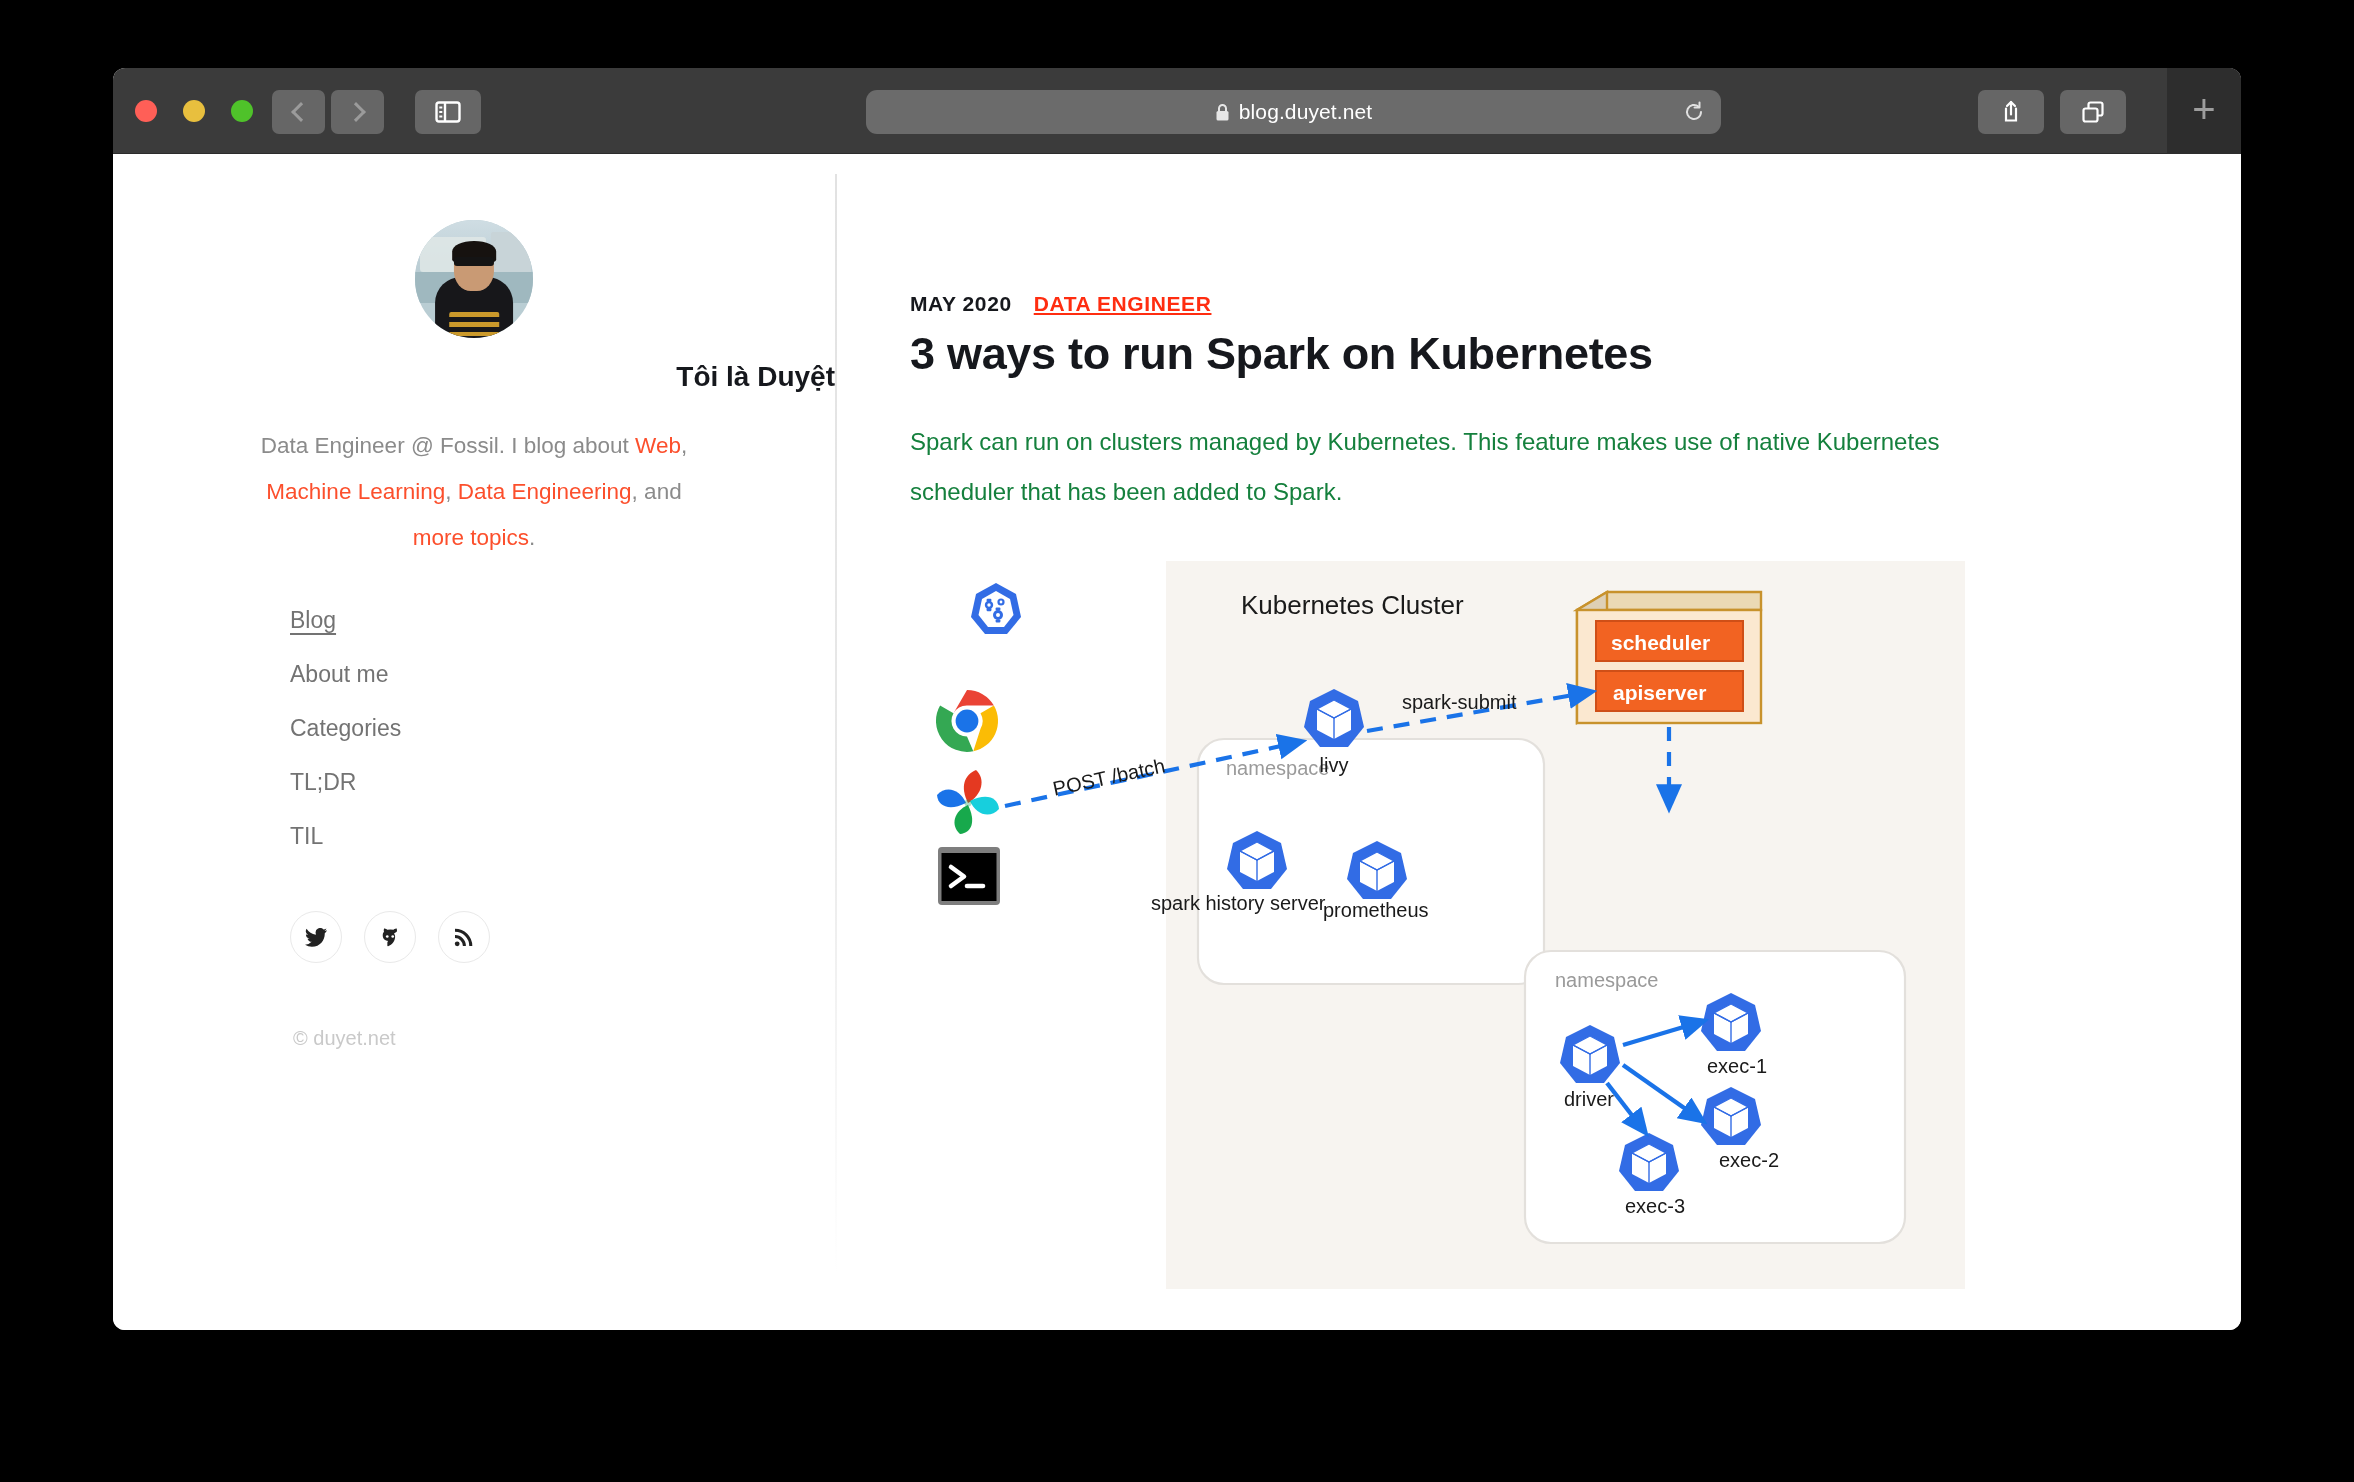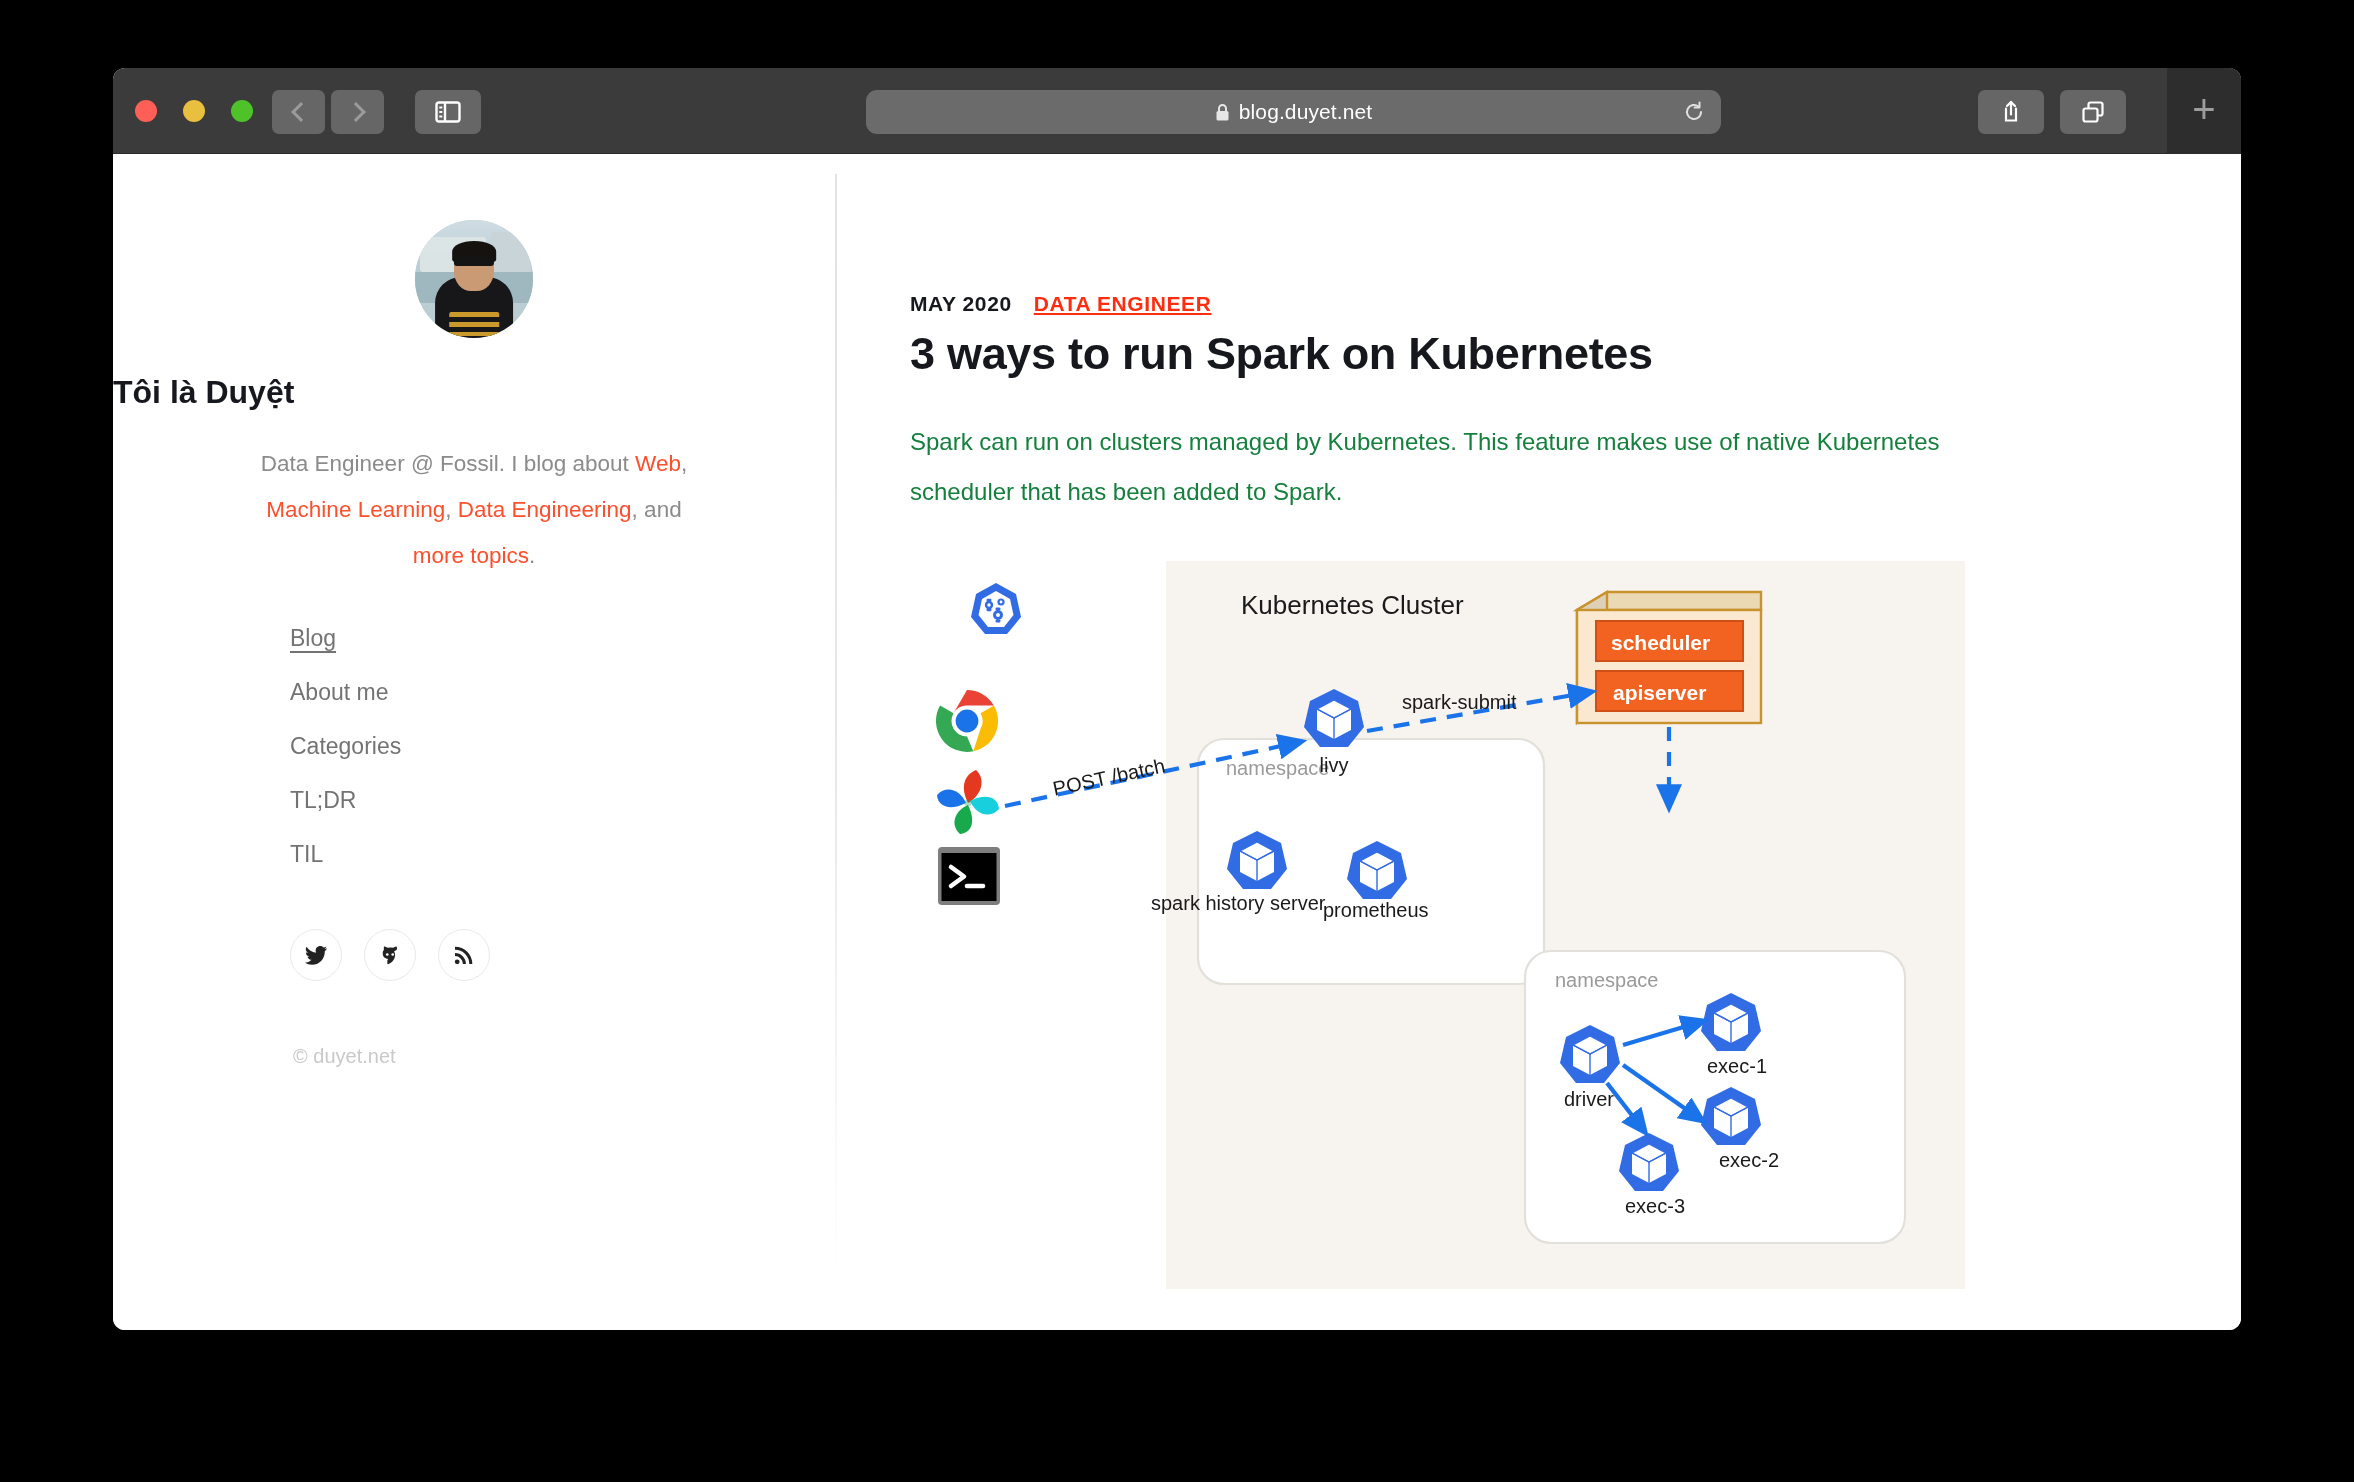--- a/index.html
+++ b/index.html
@@ -113,23 +113,23 @@
   #avatar .bldg2{ position:absolute; right:2%; top:10%; width:34%; height:36%; background:#c8d4d8; border-radius:2px;}
   #avatar .water{ position:absolute; left:0; bottom:30%; width:100%; height:26%; background:#9fb8bf;}
   #avatar .body { position:absolute; left:50%; bottom:0; transform:translateX(-50%); width:66%; height:52%; background:#17171a; border-radius:26px 26px 0 0;}
   #avatar .shirt{ position:absolute; left:50%; bottom:2%; transform:translateX(-50%); width:42%; height:20%;
                   background: repeating-linear-gradient(180deg,#d4a02c 0 5px,#17171a 5px 10px); opacity:.95; border-radius:2px;}
   #avatar .head { position:absolute; left:50%; top:20%; transform:translateX(-50%); width:34%; height:40%; background:#c99a74; border-radius:46% 46% 42% 42%;}
   #avatar .hair { position:absolute; left:50%; top:18%; transform:translateX(-50%); width:37%; height:18%; background:#16120f; border-radius:50% 50% 12% 12%;}
   #avatar .glasses{position:absolute; left:50%; top:31%; transform:translateX(-50%); width:34%; height:8%; background:#141414; border-radius:3px;}
 
   #profile-name {
-    text-align: left;
-    margin-top: 36px;
-    font-size: 32px;
+    text-align: right;
+    margin-top: 23px;
+    font-size: 28px;
     font-weight: bold;
     color: #16181d;
   }
   #bio {
     margin: 30px auto 0;
     width: 470px;
     text-align: center;
     font-size: 22.5px;
     line-height: 46px;
     color: #8b8b8b;

